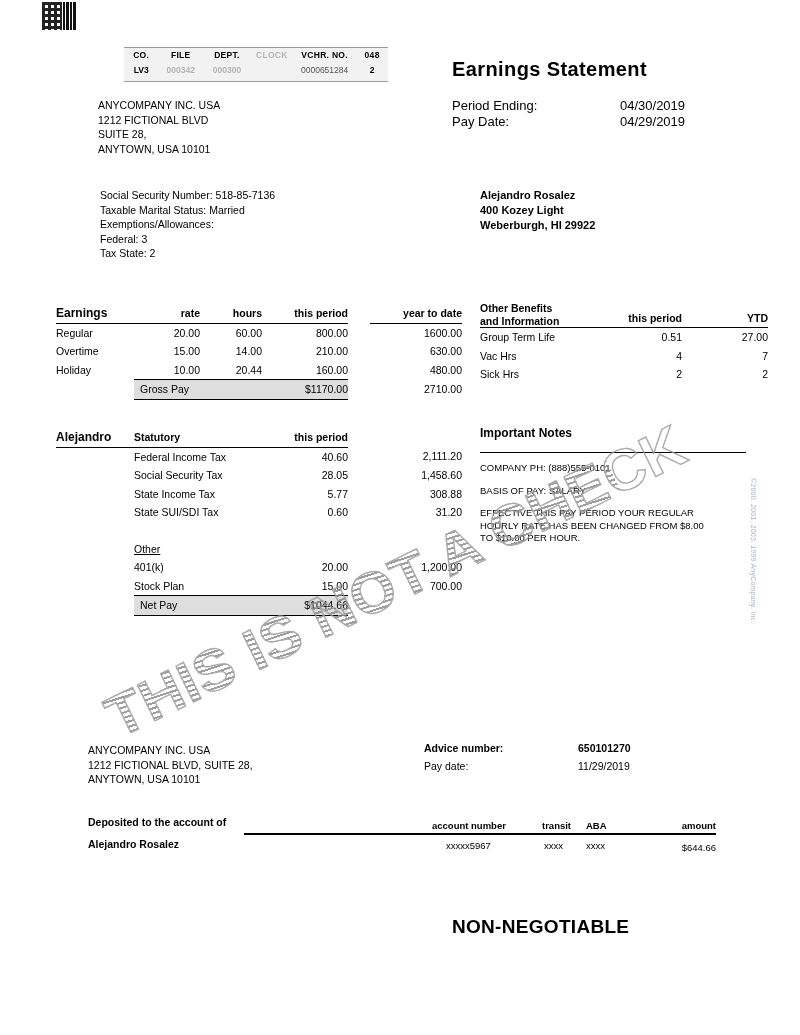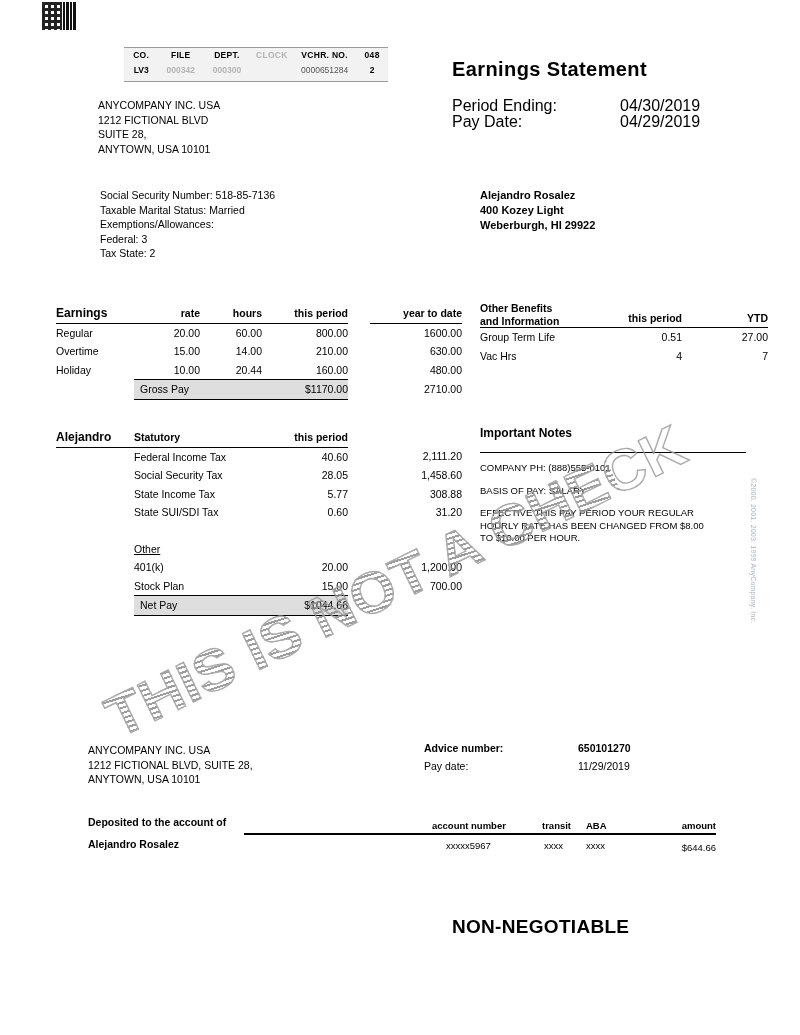--- a/index.html
+++ b/index.html
@@ -89,21 +89,21 @@
     white-space: pre-line;
   }
 
   
   .title {
     font-size: 20px;
     font-weight: bold;
     letter-spacing: .4px;
   }
   .periodrow {
-    font-size: 16px;
+    font-size: 13px;
     line-height: 16px;
   }
   .empname {
     font-size: 11px;
     font-weight: bold;
     line-height: 15px;
     white-space: pre-line;
   }
 
   
@@ -370,20 +370,25 @@
       <tr>
         <td>Group Term Life</td>
         <td class="r">0.51</td>
         <td class="r">27.00</td>
       </tr>
       <tr>
         <td>Vac Hrs</td>
         <td class="r">4</td>
         <td class="r">7</td>
       </tr>
+      <tr>
+        <td>Sick Hrs</td>
+        <td class="r">2</td>
+        <td class="r">2</td>
+      </tr>
     </tbody>
       </table>
   </div>
 
   <div class="abs" style="left:480px; top:426px; width:266px;">
     <div class="notes-title notes-rule" style="padding-bottom:12px;">Important Notes</div>
     <div class="note" style="margin-top:9px;">COMPANY PH: (888)555-0101</div>
     <div class="note" style="margin-top:10px;">BASIS OF PAY: SALARY</div>
     <div class="note" style="margin-top:10px;">EFFECTIVE THIS PAY PERIOD YOUR REGULAR
 HOURLY RATE HAS BEEN CHANGED FROM $8.00

